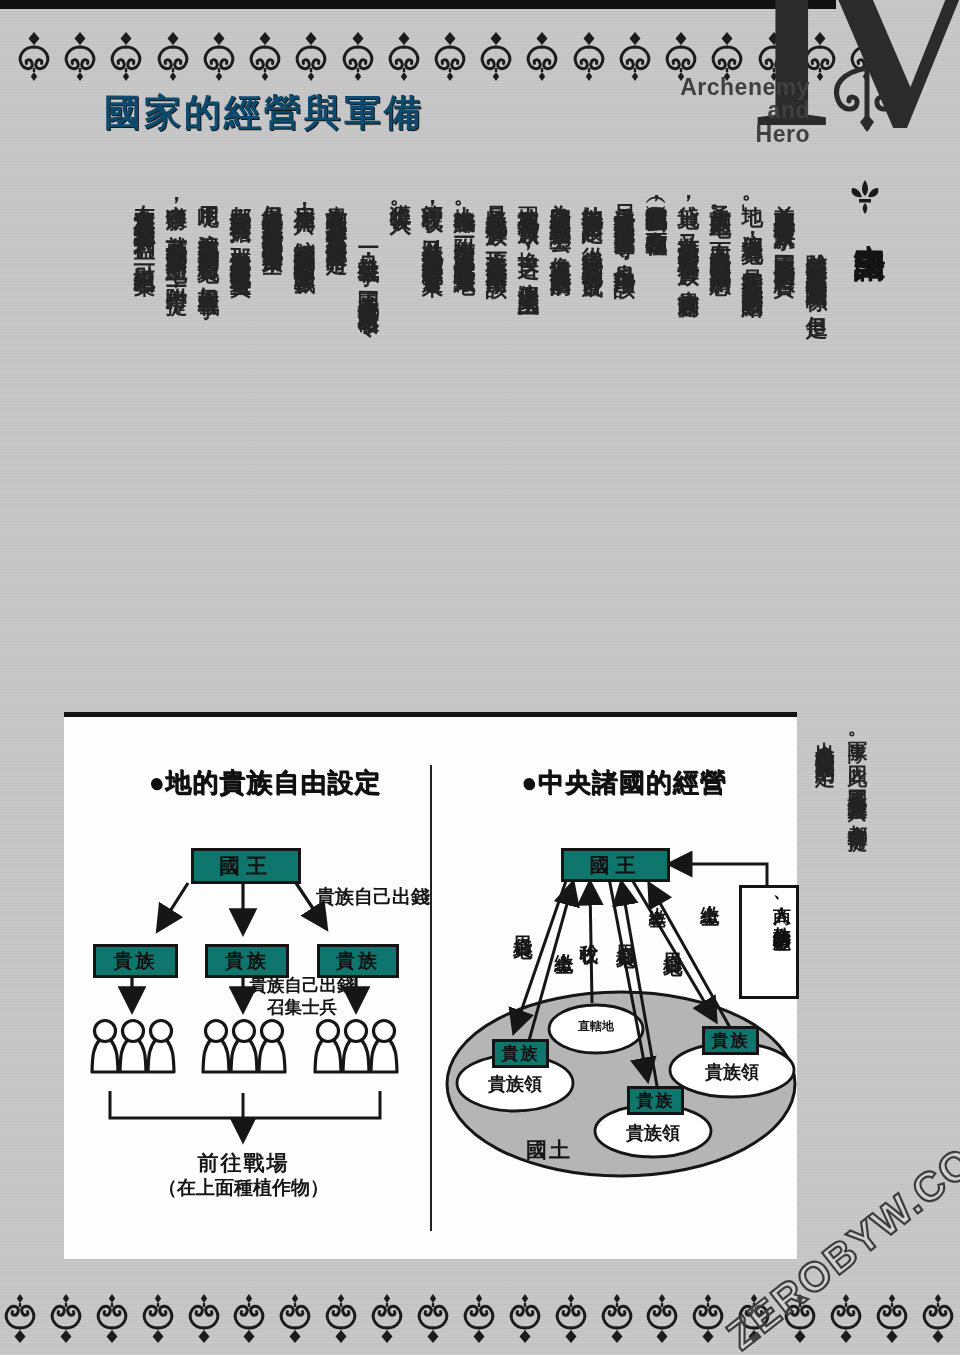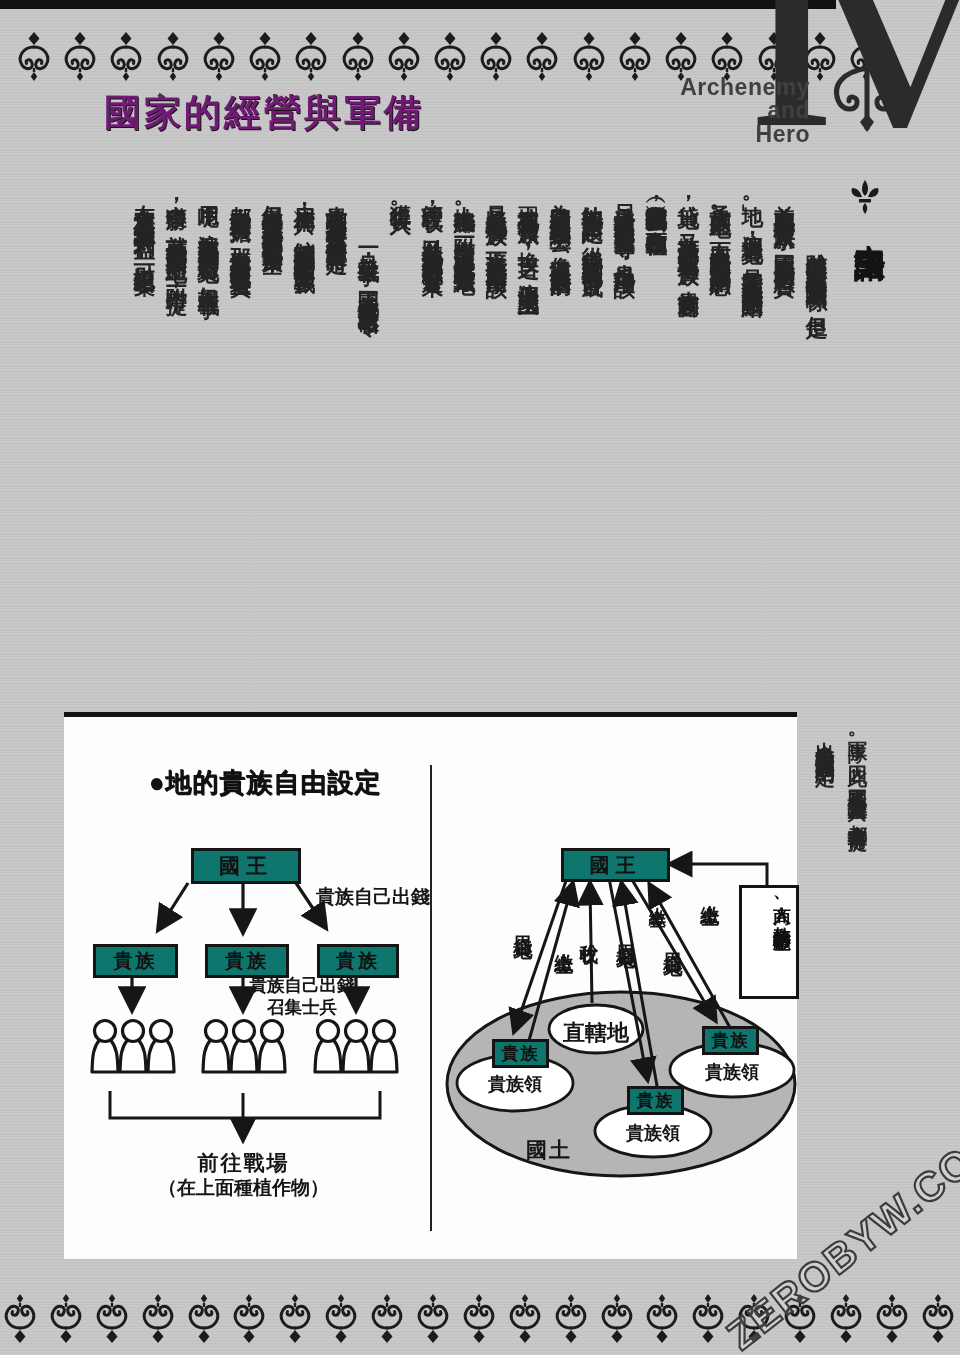--- a/index.html
+++ b/index.html
@@ -14,21 +14,21 @@
   .orn-row{left:14px;top:30px;width:872px;height:58px;display:flex;justify-content:space-between;}
   .orn-row.bottom{left:0;top:1287px;width:958px;transform:scaleY(-1);}
   .orn-row svg{display:block;}
   
   .numeral{right:-6px;top:-52px;font-family:"Liberation Serif", serif;font-weight:700;
            font-size:212px;line-height:1;color:#2b2b2b;letter-spacing:-10px;}
   .iv-flourish{left:824px;top:62px;}
   
   .series{right:150px;top:76px;text-align:right;font-weight:700;font-size:23px;line-height:1.02;color:#404040;letter-spacing:.5px;}
   
-  .page-title{left:104px;top:88px;font-size:37px;font-weight:900;letter-spacing:3px;color:#701a75;
+  .page-title{left:104px;top:88px;font-size:37px;font-weight:900;letter-spacing:3px;color:#0c4a6e;
               text-shadow:1px 1px 0 #161616;}
   
   .fleur{left:849px;top:180px;}
   .section-title{left:848px;top:220px;writing-mode:vertical-rl;font-size:31px;font-weight:900;
                  letter-spacing:2px;color:#141414;text-shadow:.5px .5px 0 #141414;}
   
   .vtext{writing-mode:vertical-rl;text-orientation:mixed;}
   .article{left:127px;top:188px;width:705px;height:560px;}
   .article .tcol{line-height:32px;font-size:21.5px;font-weight:700;color:#242424;height:545px;}
   .tail{left:804px;top:726px;width:70px;height:480px;}
@@ -542,35 +542,36 @@
   <div class="kbox" style="left:141px;top:227px;width:78px;height:28px;font-size:19px;letter-spacing:3px;">貴族</div>
   <div class="kbox" style="left:253px;top:227px;width:76px;height:28px;font-size:19px;letter-spacing:3px;">貴族</div>
   <div class="lbl" style="left:252px;top:167px;font-size:19px;">貴族自己出錢</div>
   <div class="lbl center" style="left:178px;top:258px;width:120px;font-size:17.5px;line-height:1.25;">
     <div>貴族自己出錢</div>
     <div>召集士兵</div>
   </div>
   <div class="lbl center" style="left:102px;top:432px;width:155px;font-size:21px;letter-spacing:2px;">前往戰場</div>
   <div class="lbl center" style="left:52px;top:458px;width:255px;font-size:19px;">（在上面種植作物）</div>
 
+  <div class="dg-title" style="left:410px;top:48px;width:300px;">●中央諸國的經營</div>
   <div class="kbox" style="left:497px;top:131px;width:103px;height:28px;font-size:20px;letter-spacing:6px;">國王</div>
   <div class="donation" style="left:675px;top:168px;width:50px;height:100px;">商人、教會給的獻金</div>
 
   <div class="vlbl" style="left:446px;top:203px;font-size:19px;">恩貸地</div>
   <div class="vlbl" style="left:487px;top:220px;font-size:19px;">上繳金</div>
   <div class="vlbl" style="left:512px;top:212px;font-size:19px;">稅收</div>
   <div class="vlbl" style="left:549px;top:212px;font-size:19px;">恩貸地</div>
   <div class="vlbl" style="left:582px;top:176px;font-size:17px;">上繳金</div>
   <div class="vlbl" style="left:596px;top:220px;font-size:19px;">恩貸地</div>
   <div class="vlbl" style="left:633px;top:172px;font-size:19px;">上繳金</div>
 
   <div class="kbox" style="left:428px;top:322px;width:51px;height:23px;font-size:17px;letter-spacing:2px;border-width:3px;">貴族</div>
   <div class="kbox" style="left:563px;top:369px;width:51px;height:23px;font-size:17px;letter-spacing:2px;border-width:3px;">貴族</div>
   <div class="kbox" style="left:638px;top:309px;width:51px;height:23px;font-size:17px;letter-spacing:2px;border-width:3px;">貴族</div>
 
   <div class="lbl" style="left:417px;top:355px;width:68px;text-align:center;font-size:18px;">貴族領</div>
   <div class="lbl" style="left:555px;top:404px;width:68px;text-align:center;font-size:18px;">貴族領</div>
   <div class="lbl" style="left:634px;top:343px;width:68px;text-align:center;font-size:18px;">貴族領</div>
-  <div class="lbl" style="left:498px;top:301px;width:68px;text-align:center;font-size:22px;">直轄地</div>
+  <div class="lbl" style="left:498px;top:301px;width:68px;text-align:center;font-size:12px;">直轄地</div>
   <div class="lbl" style="left:462px;top:408px;font-size:21px;letter-spacing:2px;margin-top:11px;">國土</div>
 </div>
 
 <div class="abs watermark">ZEROBYW.COM</div>
 
 </body></html>

